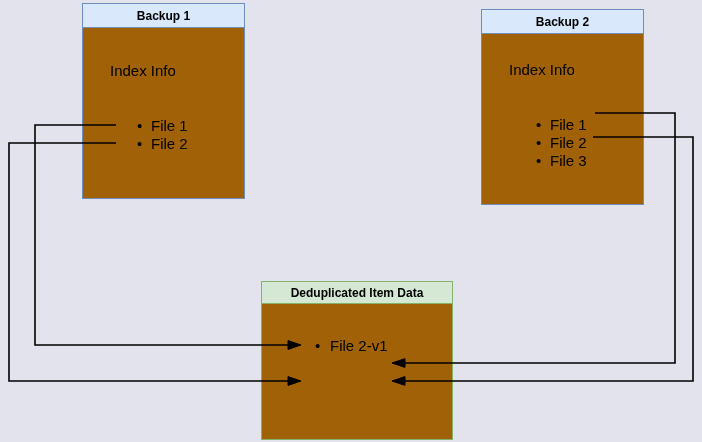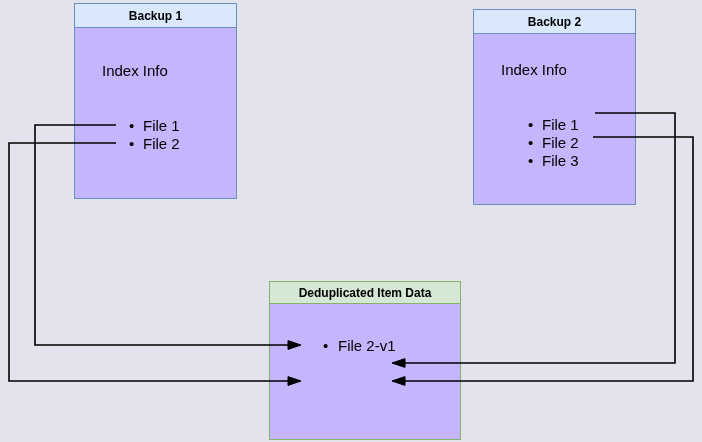--- a/index.html
+++ b/index.html
@@ -10,22 +10,23 @@
     position: relative;
     overflow: hidden;
   }
   .canvas {
     position: absolute;
     left: 0; top: 0;
     width: 702px; height: 442px;
   }
   .box {
     position: absolute;
-    background: #c4b5fd;
+    background: #a16207;
     border: 1px solid #6c8ebf;
+    margin-left: 8px;
   }
   .box.green { border-color: #82b366; }
   .box-title {
     width: 100%;
     background: #dae8fc;
     border-bottom: 1px solid #6c8ebf;
     font-size: 12px;
     font-weight: bold;
     color: #000;
     display: flex;
@@ -36,21 +37,21 @@
     background: #d5e8d4;
     border-bottom-color: #82b366;
   }
   .box-body {
     font-size: 15px;
     line-height: 18px;
     color: #000;
   }
   #backup1 { left: 74px; top: 3px; width: 163px; height: 196px; }
   #backup2 { left: 473px; top: 9px; width: 163px; height: 196px; }
-  #dedup   { left: 269px; top: 281px; width: 192px; height: 159px; }
+  #dedup   { left: 253px; top: 281px; width: 192px; height: 159px; }
   #backup1 .box-title, #backup2 .box-title { height: 24px; }
   #dedup .box-title { height: 22px; }
   #backup1 .box-body { padding: 34px 0 0 27px; }
   #backup2 .box-body { padding: 27px 0 0 27px; }
   #dedup   .box-body { padding: 33px 0 0 0; }
   .index-label { height: 18px; }
   ul.file-list {
     list-style: none;
     margin-top: 37px;
     padding-left: 27px;

